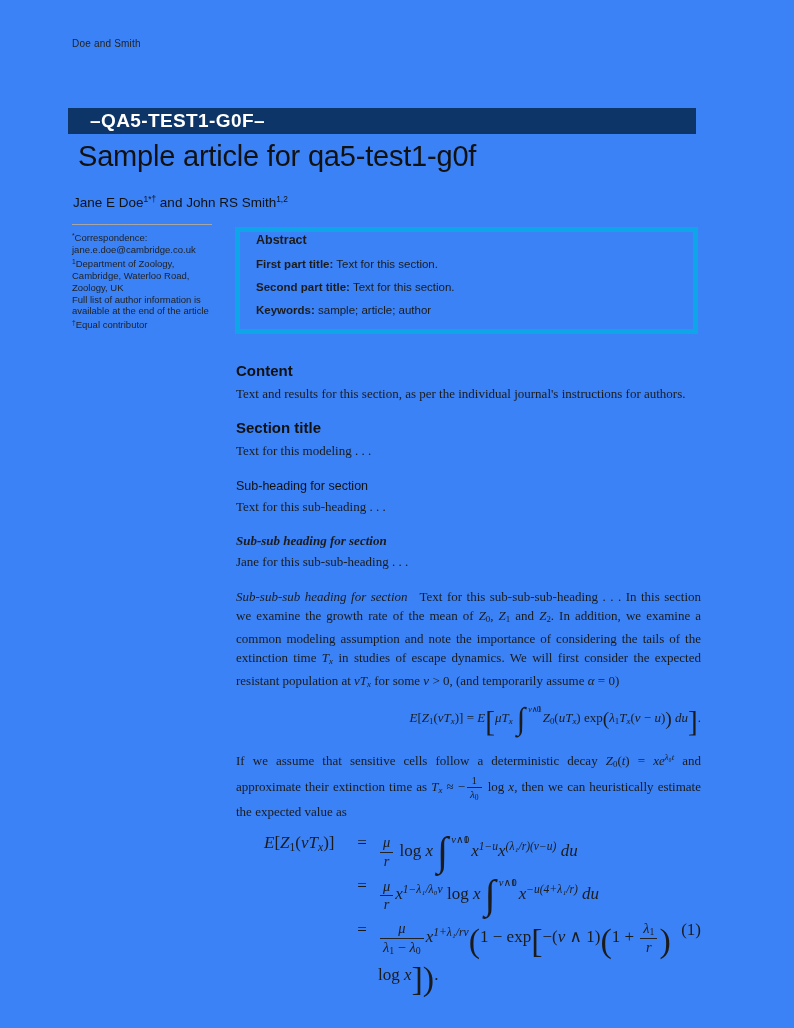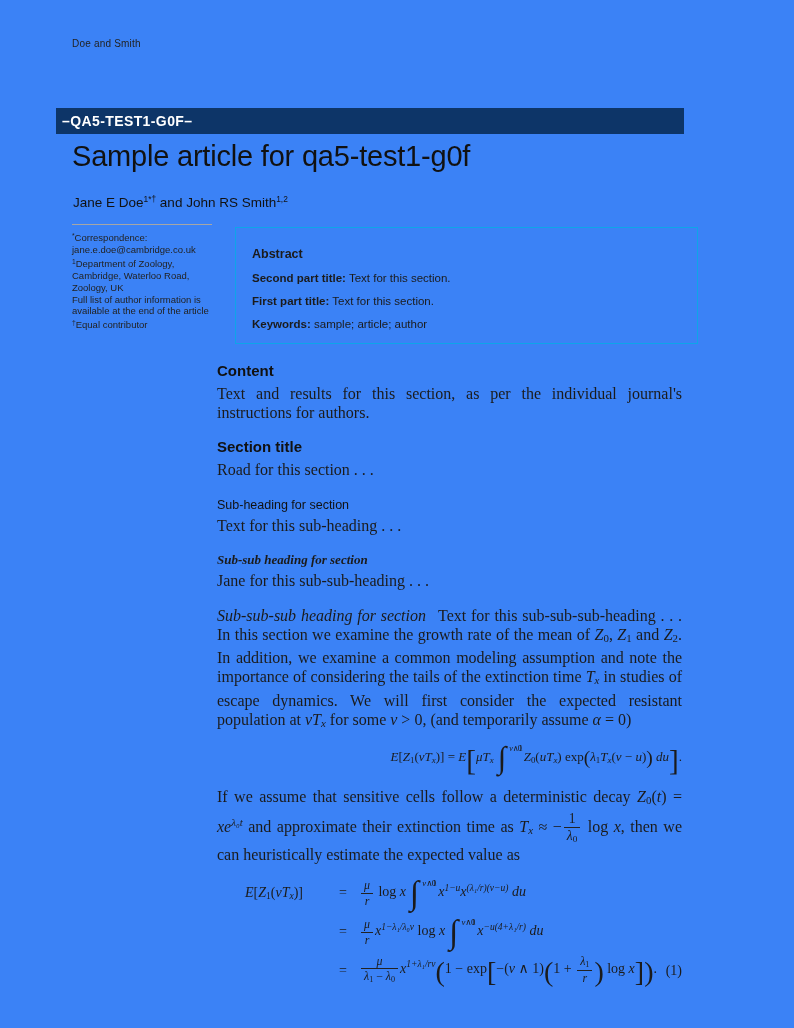--- a/index.html
+++ b/index.html
@@ -12,64 +12,64 @@
     font-family:"Liberation Sans",sans-serif;
     color:#1b1b1b;
   }
   
   .running-head{
     position:absolute;left:72px;top:38px;
     font-size:10px;letter-spacing:.2px;color:#222;
   }
   
   .banner{
-    position:absolute;left:56px;top:108px;width:628px;height:26px;
+    position:absolute;left:68px;top:108px;width:628px;height:26px;
     background:#0d3568;color:#fff;
     display:flex;align-items:center;
-    font-size:14px;font-weight:bold;letter-spacing:.4px;
-    padding-left:6px;box-sizing:border-box;
+    font-size:19px;font-weight:bold;letter-spacing:.4px;
+    padding-left:22px;box-sizing:border-box;
   }
   
   .article-title{
-    position:absolute;left:72px;top:140px;width:640px;
+    position:absolute;left:78px;top:140px;width:640px;
     font-size:29px;font-weight:normal;color:#111;letter-spacing:-.2px;
   }
   .authors-line{
     position:absolute;left:73px;top:194px;
     font-size:13.5px;color:#111;
   }
   .authors-line sup{font-size:62%;vertical-align:.55em;}
   
   .sidebar{
     position:absolute;left:72px;top:224px;width:150px;
     font-size:9.5px;line-height:11.8px;color:#222;
   }
   .sidebar-rule{border-top:1px solid #a6a6a6;margin-bottom:5px;width:140px;}
   .side-line sup{font-size:70%;vertical-align:.5em;}
   
   .abstract-box{
     position:absolute;left:235px;top:227px;width:463px;
-    border:1px solid #0ea5e9;
+    border:5px solid #0ea5e9;
     box-sizing:border-box;
-    padding:19px 16px 12px 16px;
+    padding:1px 16px 12px 16px;
   }
   .abstract-heading{font-size:12.5px;font-weight:bold;margin:0 0 10px 0;}
   .abstract-item{font-size:11.5px;margin:0 0 9px 0;line-height:14px;}
   .abstract-item:last-child{margin-bottom:0;}
   .abstract-item .lbl{font-weight:bold;}
   
-  .main{position:absolute;left:217px;top:362px;width:465px;}
+  .main{position:absolute;left:236px;top:362px;width:465px;}
   .sec-heading{
     font-family:"Liberation Sans",sans-serif;
     font-size:15px;font-weight:bold;color:#111;
     line-height:18px;margin:0 0 4px 0;
   }
   .para{
     font-family:"Liberation Serif",serif;
-    font-size:16px;line-height:19px;color:#1b1b1b;
+    font-size:13px;line-height:19px;color:#1b1b1b;
     text-align:justify;margin:0;
   }
   .gap16{margin-bottom:16px;}
   .gap17{margin-bottom:17px;}
   .sub-heading{
     font-family:"Liberation Sans",sans-serif;
     font-size:12.5px;font-weight:normal;color:#111;
     line-height:18px;margin:0 0 2px 0;
   }
   .subsub-heading{
@@ -99,21 +99,21 @@
   .mint .ilims{
     display:inline-flex;flex-direction:row;justify-content:space-between;
     font-size:62%;line-height:1;padding:2px 0 3px 0;
   }
   .mint .ihi{margin-left:3px;}
   .mint .ilo{margin-left:-5px;}
   .display-eq{
     text-align:right;font-size:13px;margin:10px 0 10px 0;
   }
   .eq-align{margin-top:12px;padding-left:28px;}
-  .eq-row{display:flex;align-items:center;font-size:14px;margin:5px 0;min-height:34px;}
+  .eq-row{display:flex;align-items:flex-start;font-size:17px;margin:5px 0;min-height:34px;}
   .eq-lhs{width:82px;}
   .eq-rel{width:32px;text-align:center;}
   .eq-rhs{flex:1;}
   .eq-num{margin-left:auto;padding-right:0px;}
 </style>
 </head>
 <body>
 
 <div class="page">
 
@@ -136,31 +136,31 @@
     <div class="side-line"><sup>1</sup><span>Department of Zoology,</span></div>
     <div class="side-line"><span>Cambridge, Waterloo Road,</span></div>
     <div class="side-line"><span>Zoology, UK</span></div>
     <div class="side-line"><span>Full list of author information is</span></div>
     <div class="side-line"><span>available at the end of the article</span></div>
     <div class="side-line"><sup>†</sup><span>Equal contributor</span></div>
   </div>
 
   <div class="abstract-box">
     <div class="abstract-heading">Abstract</div>
+    <div class="abstract-item"><span class="lbl">First part title:</span><span> Text for this section.</span></div>
     <div class="abstract-item"><span class="lbl">Second part title:</span><span> Text for this section.</span></div>
-    <div class="abstract-item"><span class="lbl">First part title:</span><span> Text for this section.</span></div>
     <div class="abstract-item"><span class="lbl">Keywords:</span><span> sample; article; author</span></div>
   </div>
 
   <div class="main">
     <h2 class="sec-heading">Content</h2>
     <p class="para gap16">Text and results for this section, as per the individual journal's instructions for authors.</p>
 
     <h2 class="sec-heading">Section title</h2>
-    <p class="para gap17">Road for this section . . .</p>
+    <p class="para gap17">Text for this modeling . . .</p>
 
     <h3 class="sub-heading">Sub-heading for section</h3>
     <p class="para gap16">Text for this sub-heading . . .</p>
 
     <h4 class="subsub-heading">Sub-sub heading for section</h4>
     <p class="para gap16">Jane for this sub-sub-heading . . .</p>
 
     <p class="para math"><span class="m-runin">Sub-sub-sub heading for section</span><span class="m-r">Text for this sub-sub-sub-heading . . . In this section we examine the growth rate of the mean of </span><span class="m-i">Z</span><span class="m-sub">0</span><span class="m-r">, </span><span class="m-i">Z</span><span class="m-sub">1</span><span class="m-r"> and </span><span class="m-i">Z</span><span class="m-sub">2</span><span class="m-r">. In addition, we examine a common modeling assumption and note the importance of considering the tails of the extinction time </span><span class="m-i">T</span><span class="m-subi">x</span><span class="m-r"> in studies of escape dynamics. We will first consider the expected resistant population at </span><span class="m-i">vT</span><span class="m-subi">x</span><span class="m-r"> for some </span><span class="m-i">v</span><span class="m-r"> &gt; 0, (and temporarily assume </span><span class="m-i">α</span><span class="m-r"> = 0)</span></p>
 
     <div class="display-eq math"><span class="m-i">E</span><span class="m-r">[</span><span class="m-i">Z</span><span class="m-sub">1</span><span class="m-r">(</span><span class="m-i">vT</span><span class="m-subi">x</span><span class="m-r">)] = </span><span class="m-i">E</span><span class="m-big">[</span><span class="m-i">μT</span><span class="m-subi">x</span><span class="mint">

